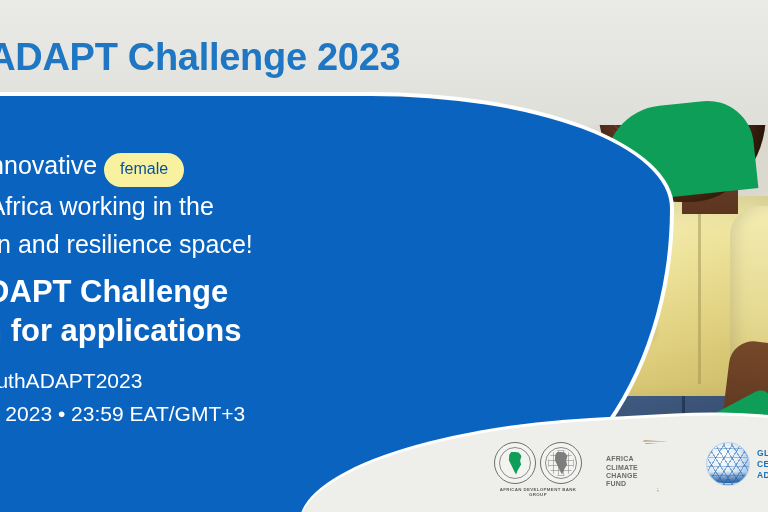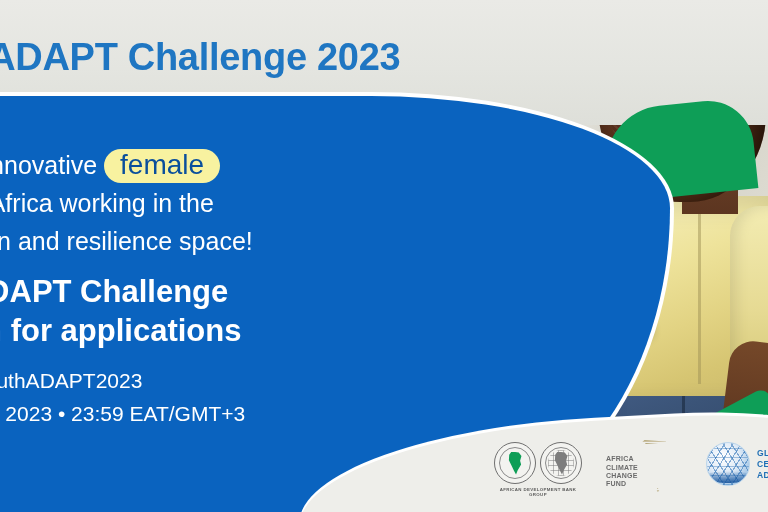--- a/index.html
+++ b/index.html
@@ -307,21 +307,21 @@
     color: #ffffff;
     line-height: 38px;
     white-space: nowrap;
   }
   .pill {
     display: inline-block;
     background: #f8f2a0;
     color: #0a4f9c;
     border-radius: 20px;
     padding: 1px 16px 3px 16px;
-    font-size: 28px;
+    font-size: 16px;
     line-height: 30px;
     vertical-align: baseline;
   }
   .subhead {
     position: absolute;
     left: -72px;
     top: 272px;
     width: 520px;
   }
   .subhead-line {

